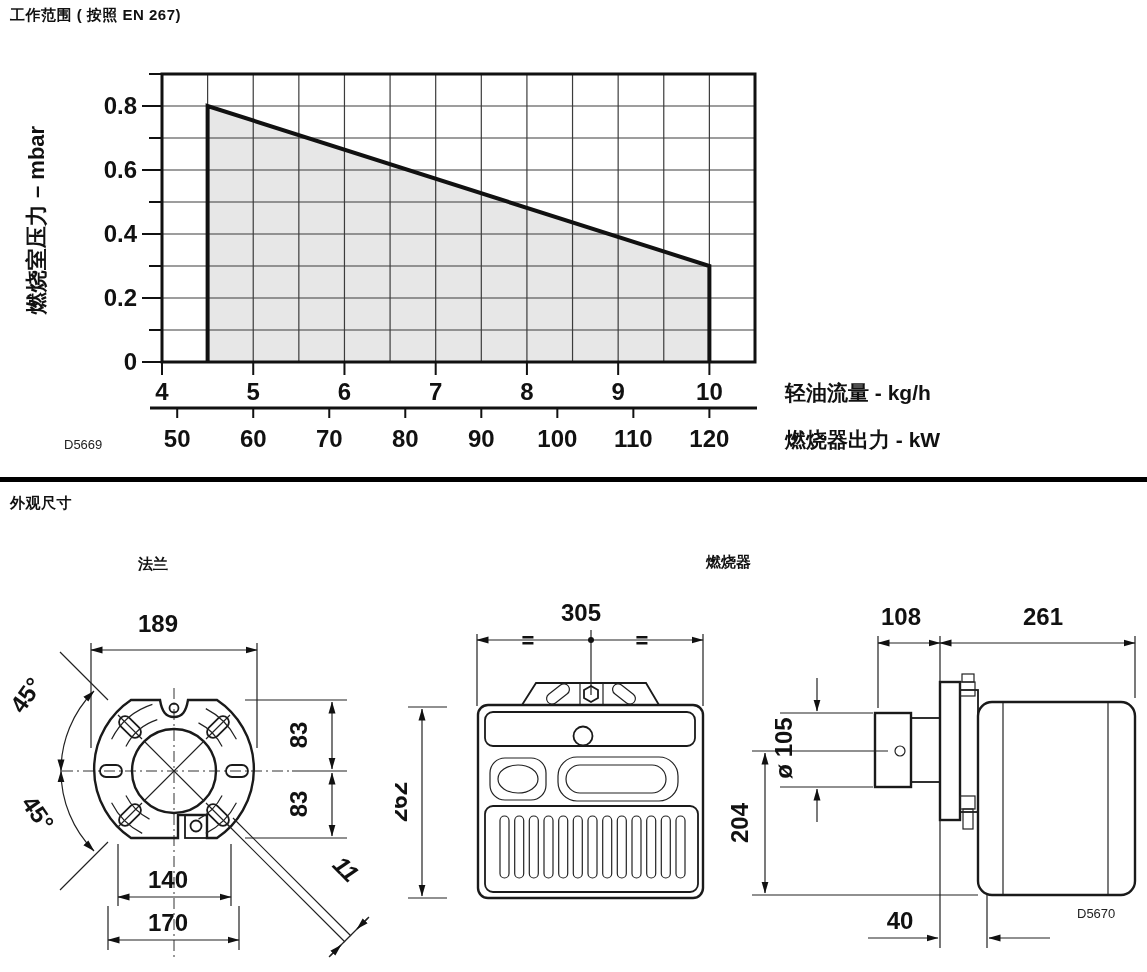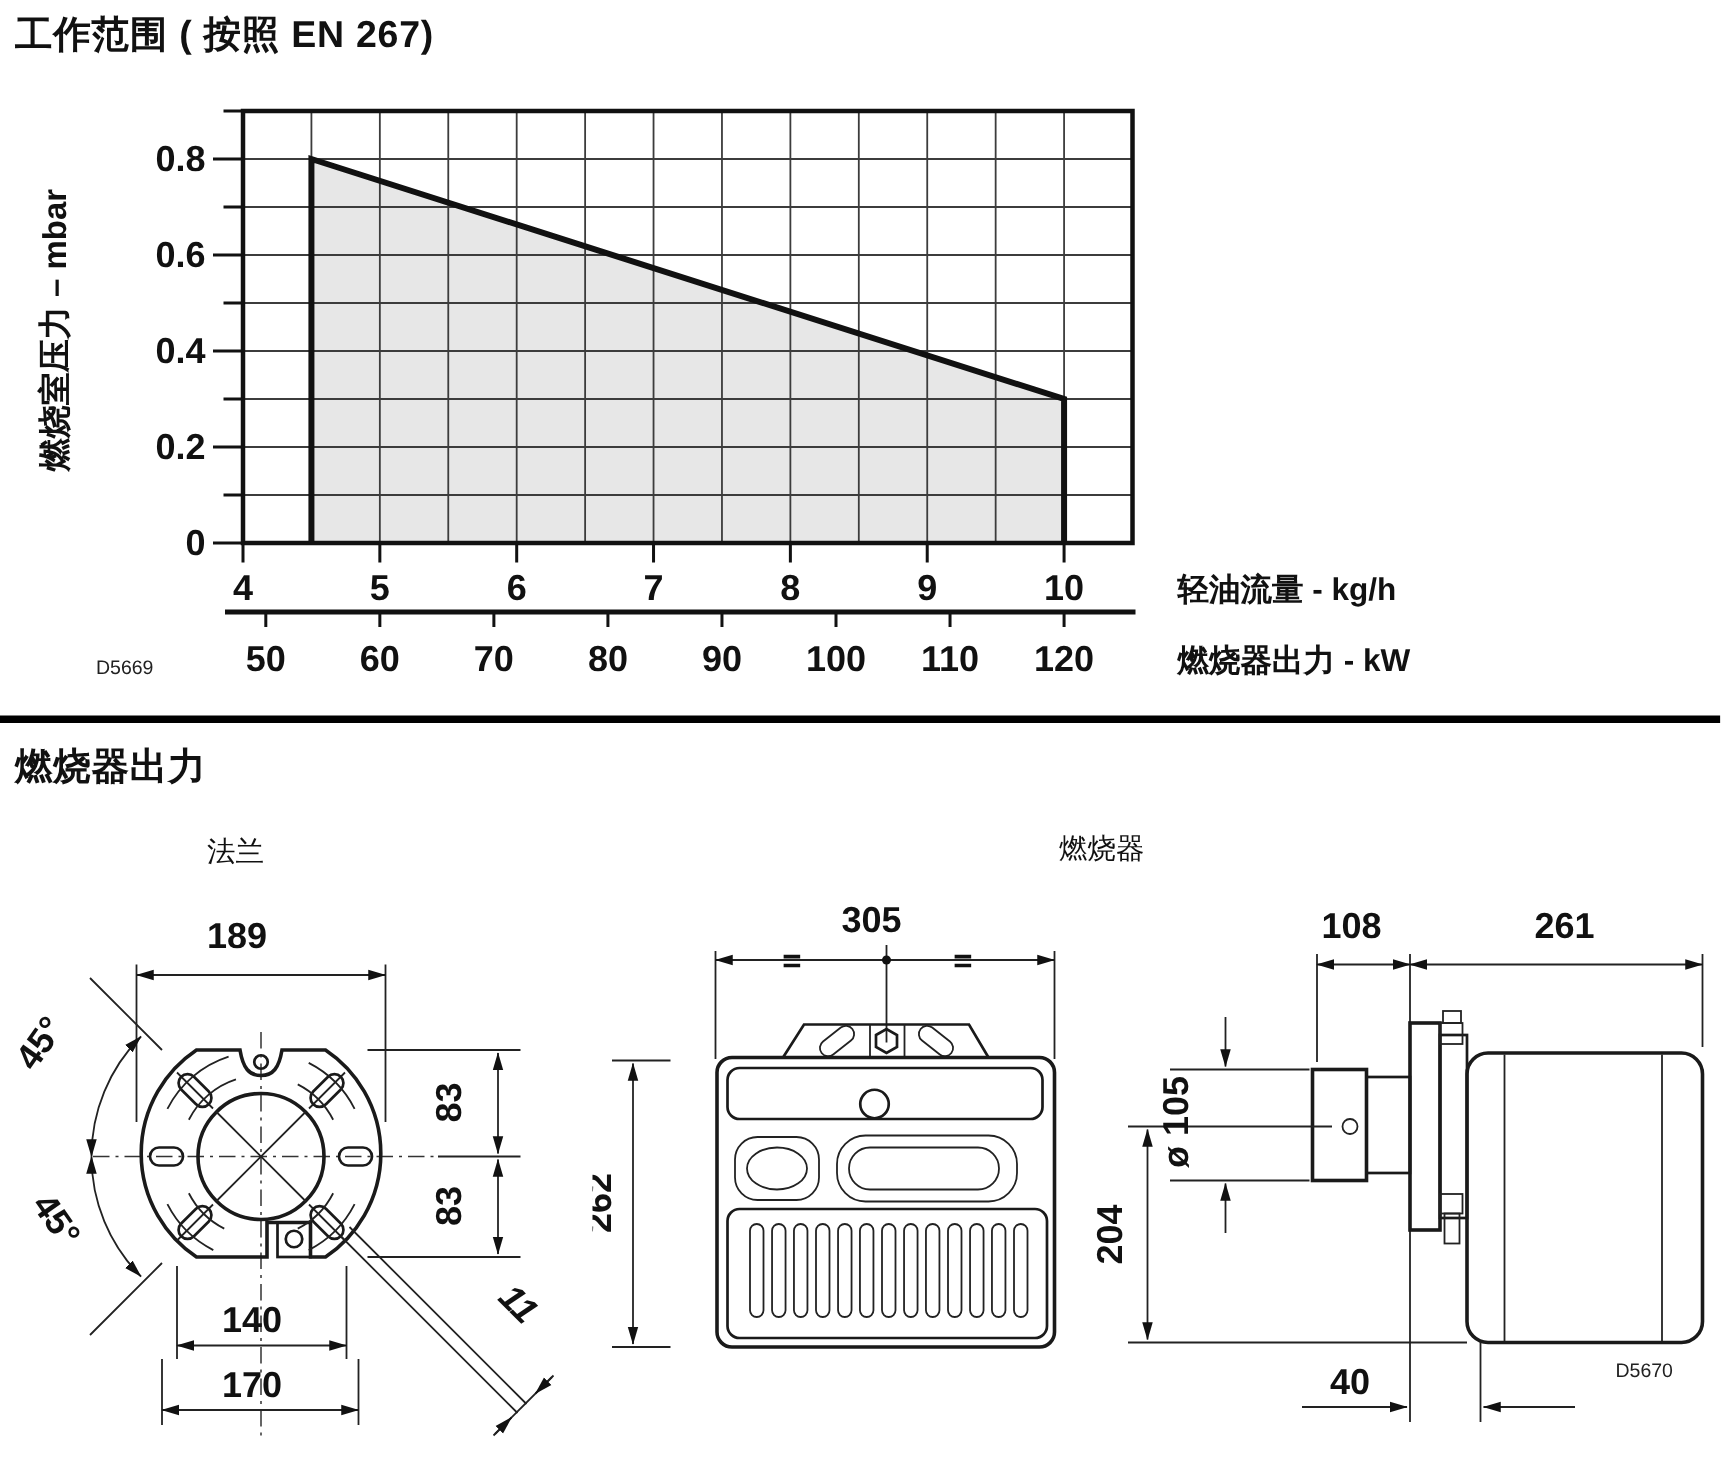--- a/index.html
+++ b/index.html
@@ -1,20 +1,20 @@
 <!DOCTYPE html>
 <html><head>
 <meta charset="utf-8">
 <style>
   html,body{margin:0;padding:0;background:#fff;}
   #page{position:relative;width:1147px;height:972px;background:#fff;overflow:hidden;
         font-family:"Liberation Sans","DejaVu Sans",sans-serif;color:#111;}
   .abs{position:absolute;}
-  .h1{font-size:25px;font-weight:bold;letter-spacing:0.5px;}
-  .h2{font-size:19px;font-weight:normal;}
+  .h1{font-size:15px;font-weight:bold;letter-spacing:0.5px;}
+  .h2{font-size:15px;font-weight:bold;}
   .divider{background:#000;height:5px;width:1147px;}
   svg{display:block;}
   svg text{font-family:"Liberation Sans","DejaVu Sans",sans-serif;fill:#111;}
   .num{font-size:24px;font-weight:bold;}
   .eq{font-size:22px;font-weight:bold;}
   .ital{font-style:italic;}
   .code{font-size:13px;font-weight:normal;fill:#222;}
   .axt{font-size:21px;font-weight:bold;}
   .yt{font-size:22px;font-weight:bold;}
   .thin{stroke:#222;stroke-width:1.2;fill:none;}
@@ -102,21 +102,21 @@
         <text x="709.3846153846154" y="392" text-anchor="middle" class="num">120</text>
       </g>
     <text transform="translate(44,165) rotate(-90)" text-anchor="middle" class="yt">燃烧室压力 – mbar</text>
     <text x="785" y="345" class="axt">轻油流量 - kg/h</text>
     <text x="785" y="392" class="axt">燃烧器出力 - kW</text>
     <text x="64" y="394" class="code">D5669</text>
   </svg>
 
   <div class="abs divider" style="left:0;top:477px;"></div>
 
-  <div class="abs h1" style="left:10px;top:494px;">燃烧器出力</div>
+  <div class="abs h1" style="left:10px;top:494px;">外观尺寸</div>
 
   <div class="abs h2" style="left:138px;top:555px;">法兰</div>
   <div class="abs h2" style="left:706px;top:553px;text-align:center;">燃烧器</div>
 
   <svg class="abs" style="left:0;top:588px;" width="395" height="384" viewBox="0 0 395 384">
     <defs>
       <marker id="f-aE" orient="auto" markerWidth="12" markerHeight="8" refX="11.5" refY="4" markerUnits="userSpaceOnUse">
         <path d="M0,0.5 L12,4 L0,7.5 Z" fill="#111"></path>
         </marker>
       <marker id="f-aS" orient="auto" markerWidth="12" markerHeight="8" refX="0.5" refY="4" markerUnits="userSpaceOnUse">

